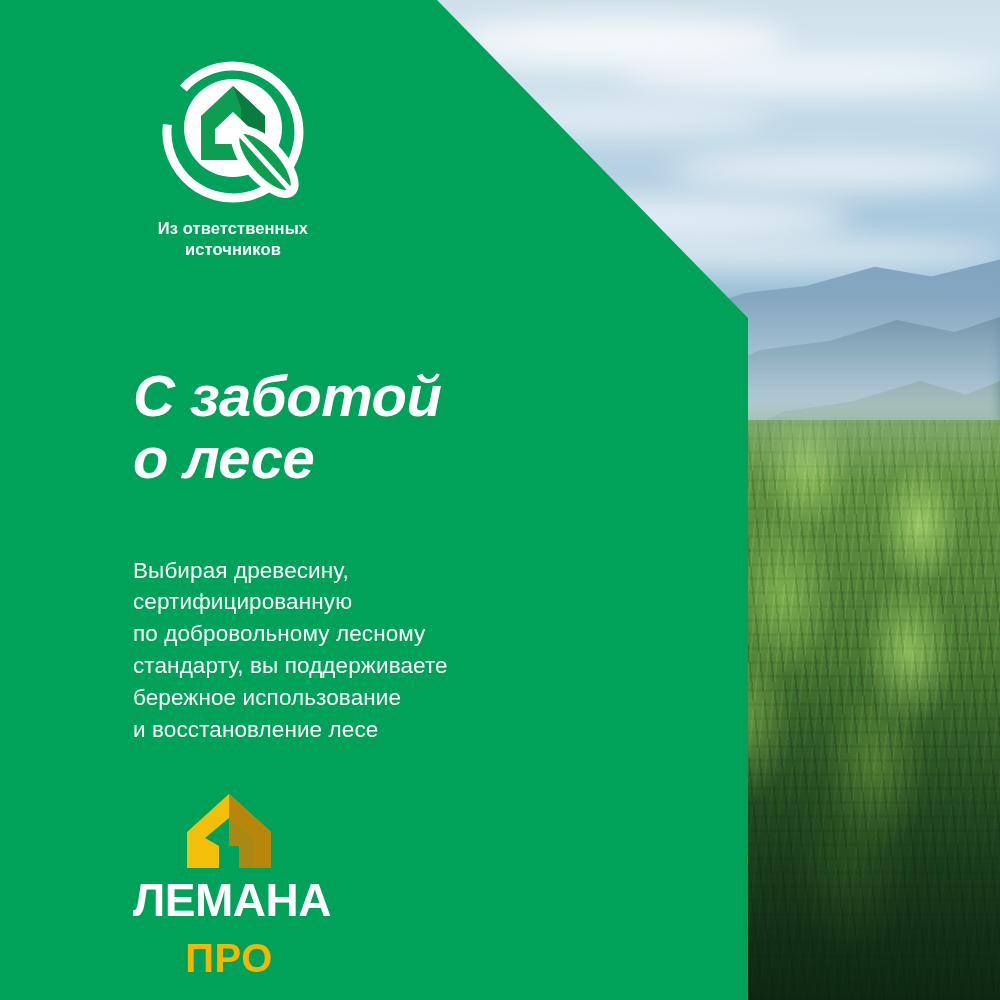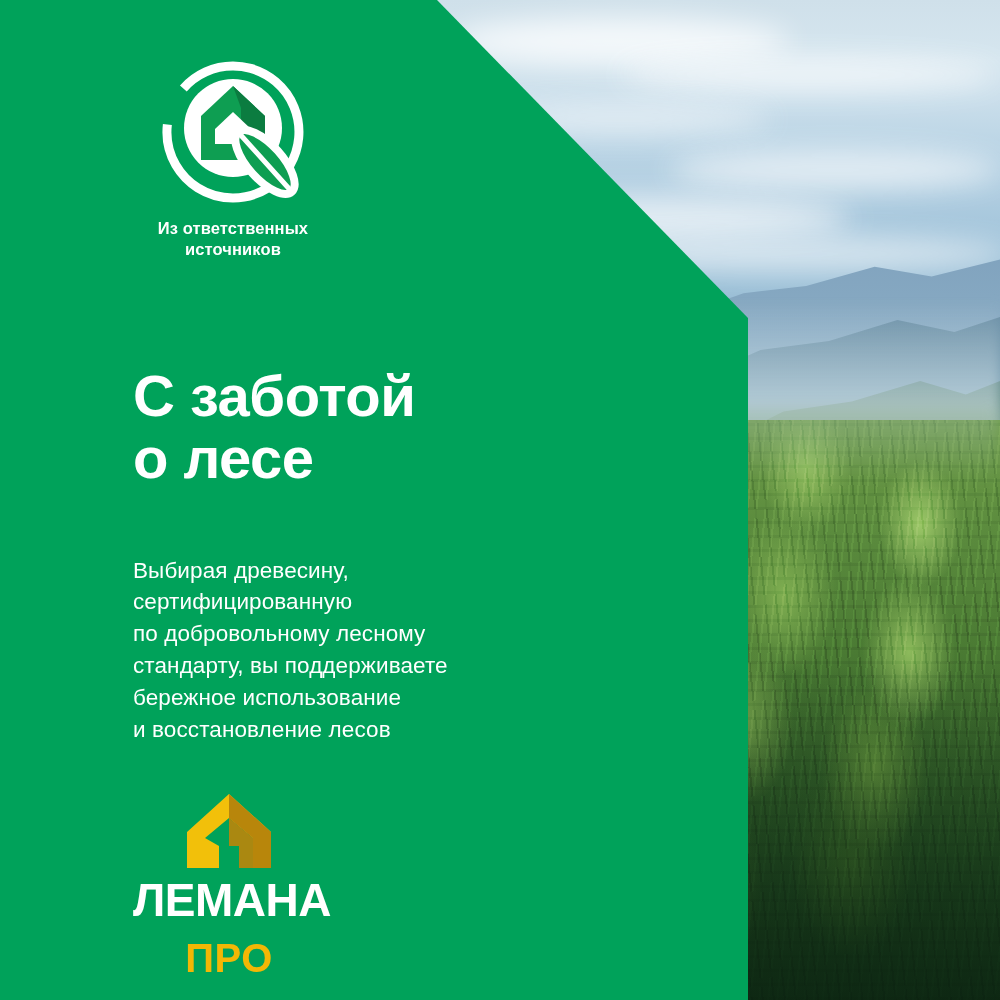--- a/index.html
+++ b/index.html
@@ -168,20 +168,21 @@
   .headline {
     position: absolute;
     left: 133px;
     top: 326px;
     color: #ffffff;
     font-size: 58px;
     font-weight: bold;
     line-height: 1.08;
     letter-spacing: -0.5px;
     white-space: pre-line;
+    font-style: italic;
   }
 
   
   .bodycopy {
     position: absolute;
     left: 133px;
     top: 532px;
     color: #ffffff;
     font-size: 22.5px;
     line-height: 1.42;
@@ -274,21 +275,21 @@
   </div>
 
   <h1 class="headline">С заботой
 о лесе</h1>
 
   <p class="bodycopy">Выбирая древесину,
 сертифицированную
 по добровольному лесному
 стандарту, вы поддерживаете
 бережное использование
-и восстановление лесов</p>
+и восстановление лесе</p>
 
   <div class="brand">
     <svg class="brand-mark" viewBox="0 0 92 78" xmlns="http://www.w3.org/2000/svg" aria-hidden="true">
 
       <path d="M46 2 L88 40 L88 76 L70 76 L70 46 L46 26 L22 46 L22 76 L4 76 L4 40 Z" fill="#F2C00A"></path>
 
       <path d="M46 2 L88 40 L88 76 L70 76 L70 46 L46 26 Z" fill="#B8860B"></path>
 
       <path d="M46 26 L70 46 L70 76 L46 76 Z" fill="#B8860B" opacity="0.92"></path>
 

